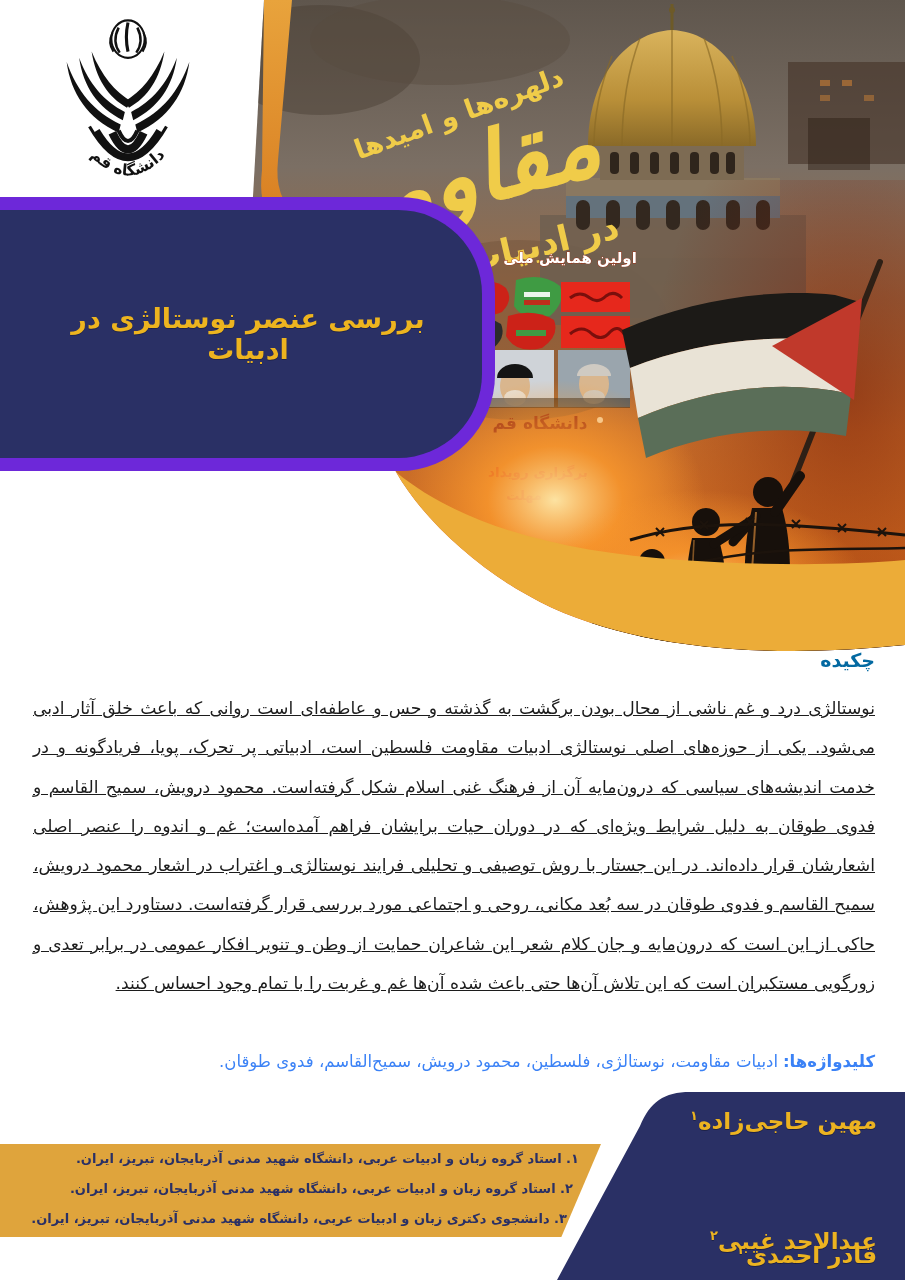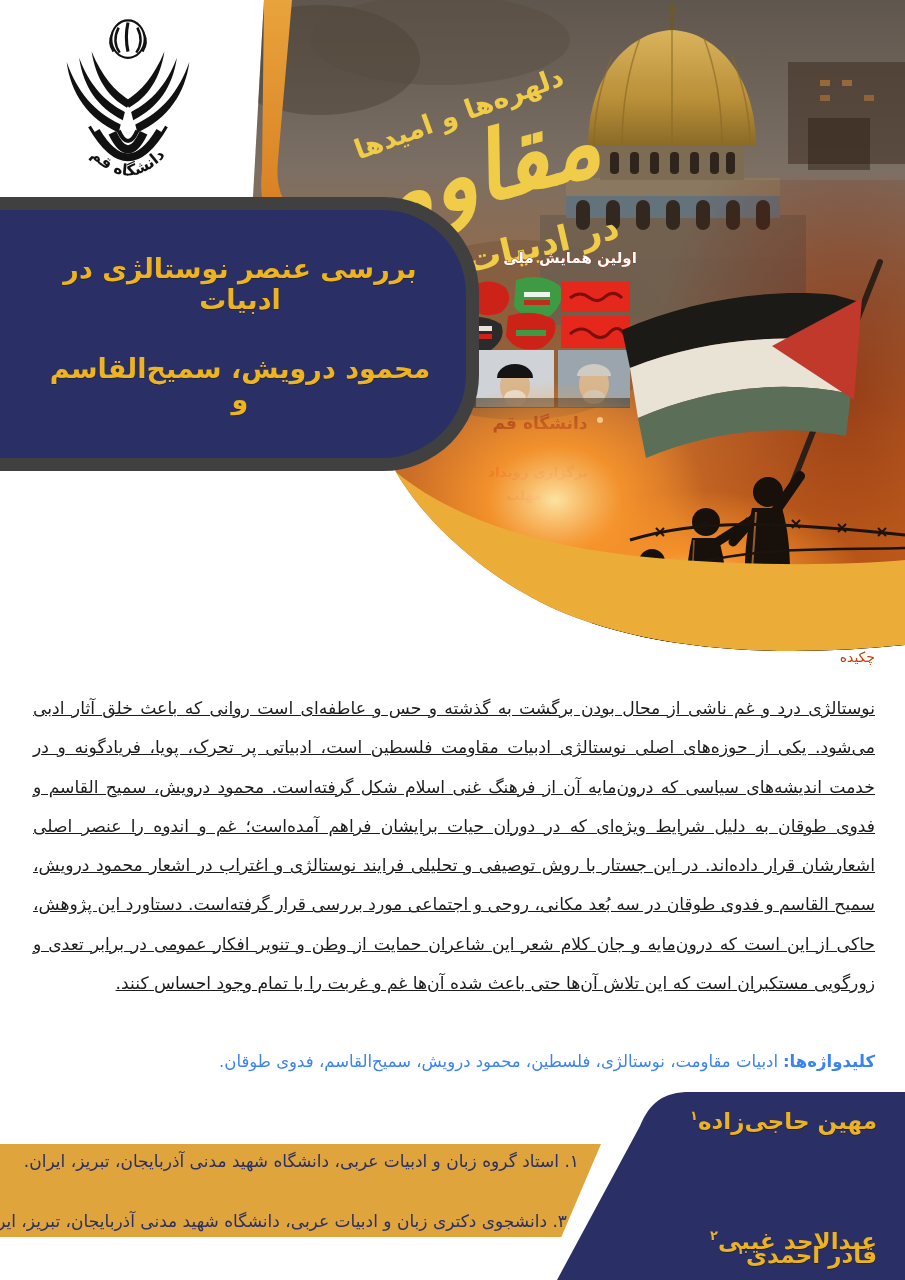--- a/index.html
+++ b/index.html
@@ -12,37 +12,37 @@
 
   
   #logo{left:50px;top:10px;width:156px;height:182px;}
 
   
   #poster{left:0;top:0;width:905px;height:665px;}
 
   
   #title-frame{
     left:0;top:197px;width:479px;height:274px;
-    background:#404040;border-radius:0 96px 96px 0;
+    background:#6d28d9;border-radius:0 96px 96px 0;padding-left:16px;
   }
   #title-banner{
     position:absolute;left:0;top:13px;right:13px;bottom:13px;
     background:#2A3065;border-radius:0 84px 84px 0;
     display:flex;flex-direction:column;justify-content:space-evenly;
     direction:rtl;text-align:center;padding:6px 26px 6px 40px;box-sizing:border-box;
   }
   #title-banner .t-line{
     color:#EDB41F;font-weight:bold;font-size:27px;line-height:1.15;
     text-shadow:0 1px 0 rgba(0,0,0,.25);
   }
 
   
   #abstract-heading{
     right:30px;top:649px;direction:rtl;
-    font-size:14px;font-weight:normal;color:#c2410c;
+    font-size:19px;font-weight:bold;color:#0369a1;
   }
   #abstract-body{
     right:30px;left:33px;top:689px;direction:rtl;
     font-size:17.2px;line-height:39.3px;color:#1c1c1c;
     text-align:justify;
     text-decoration:underline;
   }
   #keywords{
     right:30px;left:33px;top:1049px;direction:rtl;
     font-size:16.5px;color:#3b82f6;line-height:26px;
@@ -59,21 +59,21 @@
   .author-line sup{font-size:13px;}
 
   
   #affil-band{
     left:0;top:1144px;width:601px;height:93px;
     background:#DFA43C;
     clip-path:polygon(0 0,100% 0,93.4% 100%,0 100%);
   }
   .affil-line{
     position:absolute;direction:rtl;text-align:right;
-    color:#2A3065;font-weight:normal;font-size:17px;white-space:nowrap;
+    color:#2A3065;font-weight:bold;font-size:13px;white-space:nowrap;
   }
 </style>
 </head>
 <body>
 
 <svg id="poster" class="abs" viewBox="0 0 905 665" xmlns="http://www.w3.org/2000/svg">
   <defs>
     <clipPath id="posterClip">
       <path d="M264,0 L905,0 L905,645 C770,659 635,650 540,602 C475,569 420,515 396,472 L252,214 Z"></path>
     </clipPath>
@@ -275,21 +275,20 @@
   </g>
   <path id="logoArc" d="M32,132 Q75,186 118,132" fill="none"></path>
   <text font-size="15" font-weight="bold" fill="#111">
     <textPath href="#logoArc" startOffset="50%" text-anchor="middle">دانشگاه قم</textPath>
   </text>
 </svg>
 
 <div id="title-frame" class="abs">
   <div id="title-banner">
     <div class="t-line">بررسی عنصر نوستالژی در ادبیات</div>
-    <div class="t-line">محمود درویش، سمیح‌القاسم و</div>
   </div>
 </div>
 
 <div id="abstract-heading" class="abs">چکیده</div>
 <div id="abstract-body" class="abs">نوستالژی درد و غم ناشی از محال بودن برگشت به گذشته و حس و عاطفه‌ای است روانی که باعث خلق آثار ادبی می‌شود. یکی از حوزه‌های اصلی نوستالژی ادبیات مقاومت فلسطین است، ادبیاتی پر تحرک، پویا، فریادگونه و در خدمت اندیشه‌های سیاسی که درون‌مایه آن از فرهنگ غنی اسلام شکل گرفته‌است. محمود درویش، سمیح القاسم و فدوی طوقان به دلیل شرایط ویژه‌ای که در دوران حیات برایشان فراهم آمده‌است؛ غم و اندوه را عنصر اصلی اشعارشان قرار داده‌اند. در این جستار با روش توصیفی و تحلیلی فرایند نوستالژی و اغتراب در اشعار محمود درویش، سمیح القاسم و فدوی طوقان در سه بُعد مکانی، روحی و اجتماعی مورد بررسی قرار گرفته‌است. دستاورد این پژوهش، حاکی از این است که درون‌مایه و جان کلام شعر این شاعران حمایت از وطن و تنویر افکار عمومی در برابر تعدی و زورگویی مستکبران است که این تلاش آن‌ها حتی باعث شده آن‌ها غم و غربت را با تمام وجود احساس کنند.</div>
 
 <div id="keywords" class="abs">
   <b>کلیدواژه‌ها:</b><span>ادبیات مقاومت، نوستالژی، فلسطین، محمود درویش، سمیح‌القاسم، فدوی طوقان.</span>
 </div>
 
@@ -302,14 +301,15 @@
 </div>
 <div class="abs author-line" style="top:1228px;">
   <span>عبدالاحد غیبی</span><sup>۲</sup>
 </div>
 <div class="abs author-line" style="top:1242px;">
   <span>قادر احمدی</span><sup>۳</sup>
 </div>
 
 <div id="affil-band" class="abs">
   <div class="affil-line" style="top:7px;right:22px;">۱. استاد گروه زبان و ادبیات عربی، دانشگاه شهید مدنی آذربایجان، تبریز، ایران.</div>
+  <div class="affil-line" style="top:37px;right:28px;">۲. استاد گروه زبان و ادبیات عربی، دانشگاه شهید مدنی آذربایجان، تبریز، ایران.</div>
   <div class="affil-line" style="top:67px;right:34px;">۳. دانشجوی دکتری زبان و ادبیات عربی، دانشگاه شهید مدنی آذربایجان، تبریز، ایران.</div>
 </div>
 
 </body></html>

